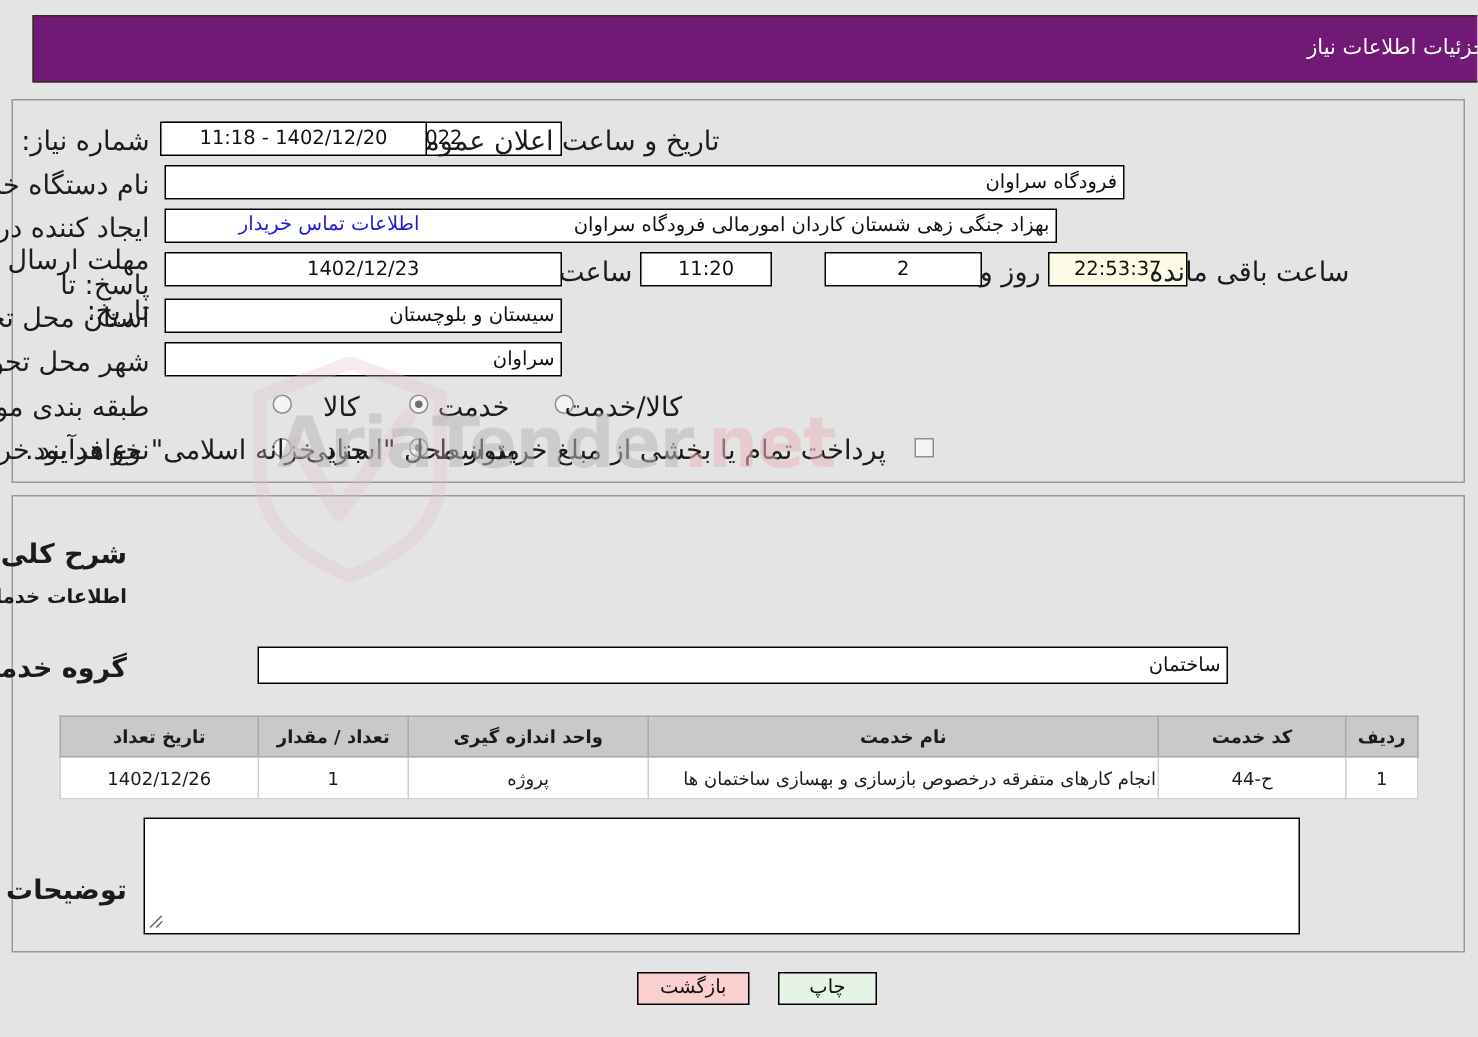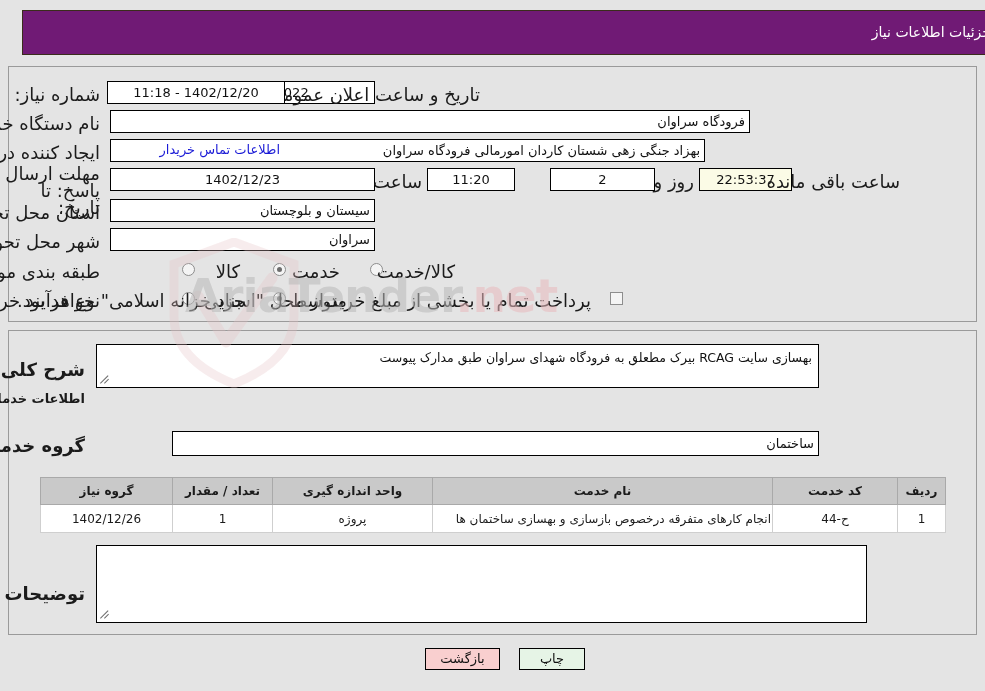--- a/index.html
+++ b/index.html
@@ -281,27 +281,20 @@
 
   <div class="radio on" style="right:699px; top:292px;"></div>
   <div class="lbl" style="right:638px; top:290px;">متوسط</div>
 
   <div class="checkbox" style="right:362px; top:292px;"></div>
   <div class="lbl" style="right:394px; top:290px;">پرداخت تمام یا بخشی از مبلغ خرید،از محل "اسناد خزانه اسلامی" خواهد بود.</div>
 
   <div class="panel" id="panel-mid"></div>
 
   <div class="lbl bold" style="right:900px; top:359px;">شرح کلی نیاز:</div>
-  <div class="ta" style="right:166px; top:344px; width:723px; height:44px;">
-    <span>بهسازی سایت RCAG بیرک مطعلق به فرودگاه شهدای سراوان طبق مدارک پیوست</span>
-    <span class="ta-grip">
-      <i style="width:11px; left:0; top:8px; transform:rotate(-45deg);"></i>
-      <i style="width:6px; left:4px; top:8px; transform:rotate(-45deg);"></i>
-    </span>
-  </div>
 
   <div class="sec-head" style="right:900px; top:391px;">اطلاعات خدمات مورد نیاز</div>
 
   <div class="lbl bold" style="right:900px; top:435px;">گروه خدمت:</div>
   <div class="fld right" style="right:166px; top:431px; width:647px; height:25px; line-height:23px;">ساختمان</div>
 
   <table id="svc-table">
     <colgroup>
       <col style="width:48px;">
       <col style="width:125px;">
@@ -310,21 +303,21 @@
       <col style="width:100px;">
       <col style="width:132px;">
     </colgroup>
     <thead>
       <tr>
         <th>ردیف</th>
         <th>کد خدمت</th>
         <th>نام خدمت</th>
         <th>واحد اندازه گیری</th>
         <th>تعداد / مقدار</th>
-        <th>گروه نیاز</th>
+        <th>تاریخ تعداد</th>
       </tr>
     </thead>
     <tbody>
       <tr>
         <td>1</td>
         <td>ح-44</td>
         <td class="name-cell">انجام کارهای متفرقه درخصوص بازسازی و بهسازی ساختمان ها</td>
         <td>پروژه</td>
         <td>1</td>
         <td>1402/12/26</td>

